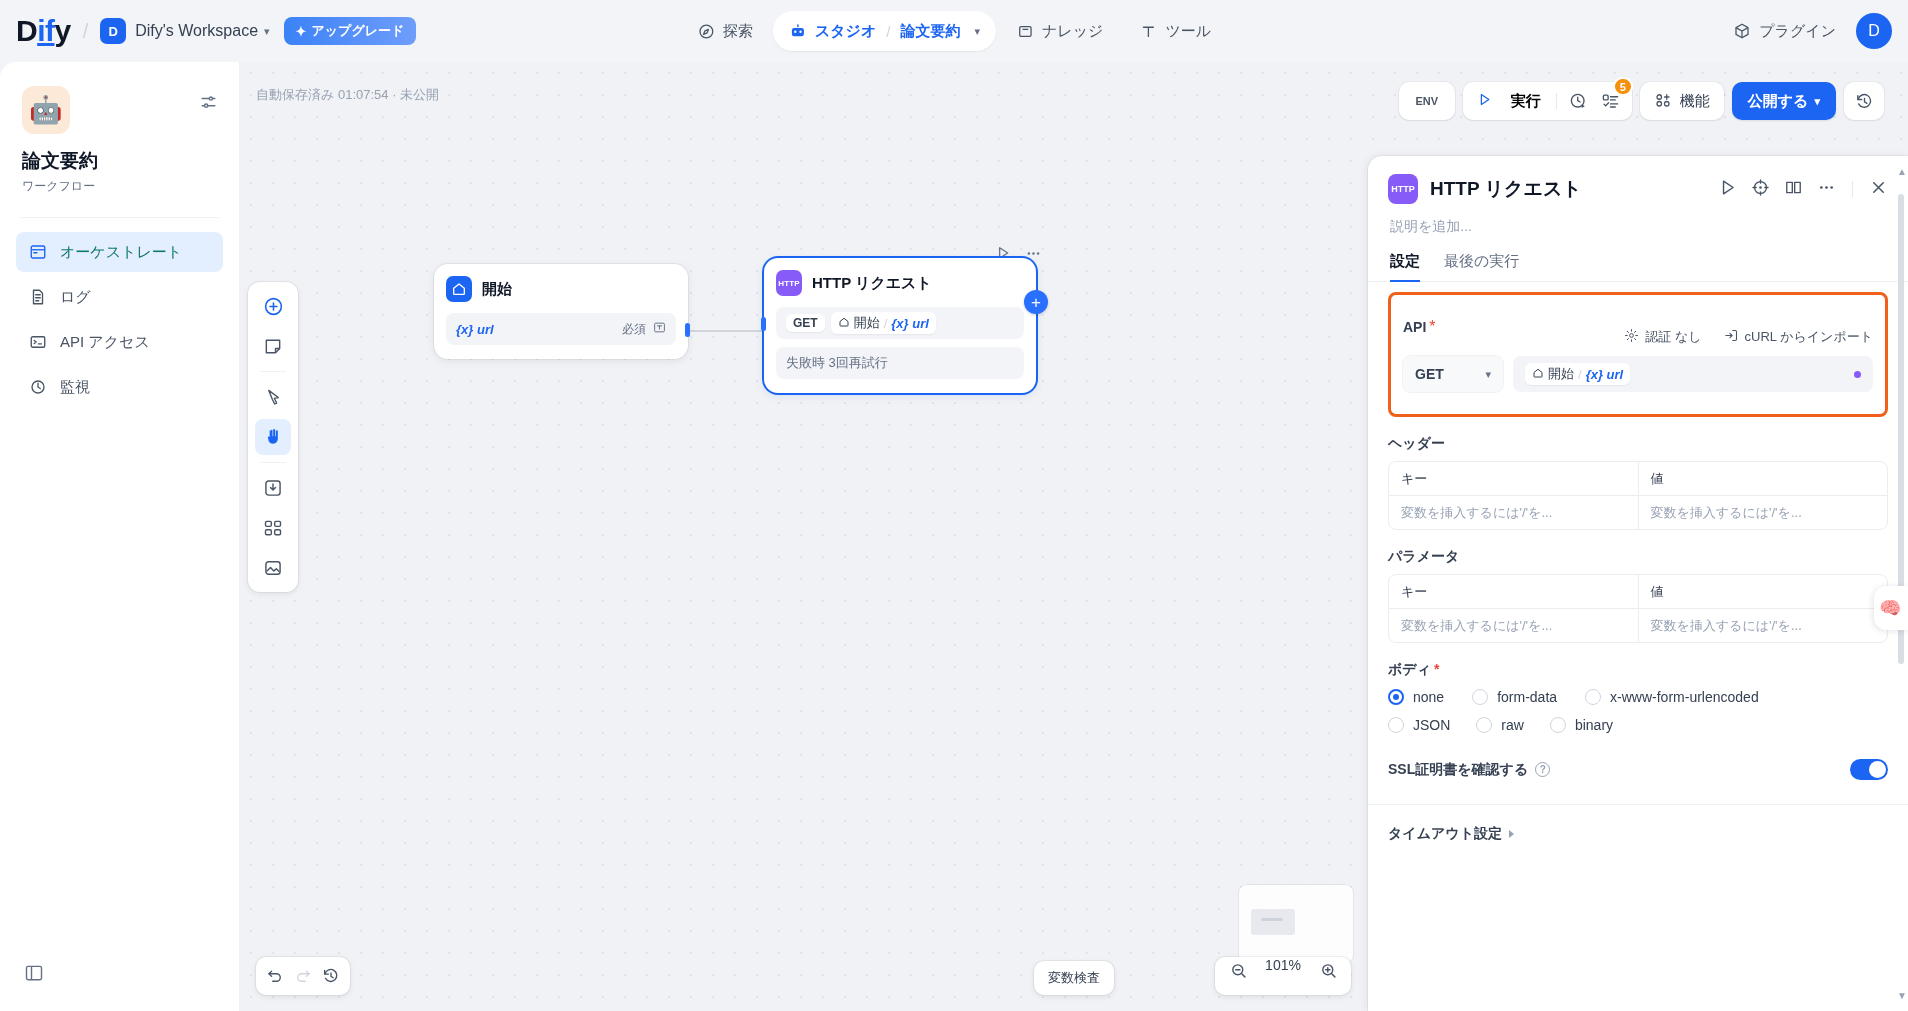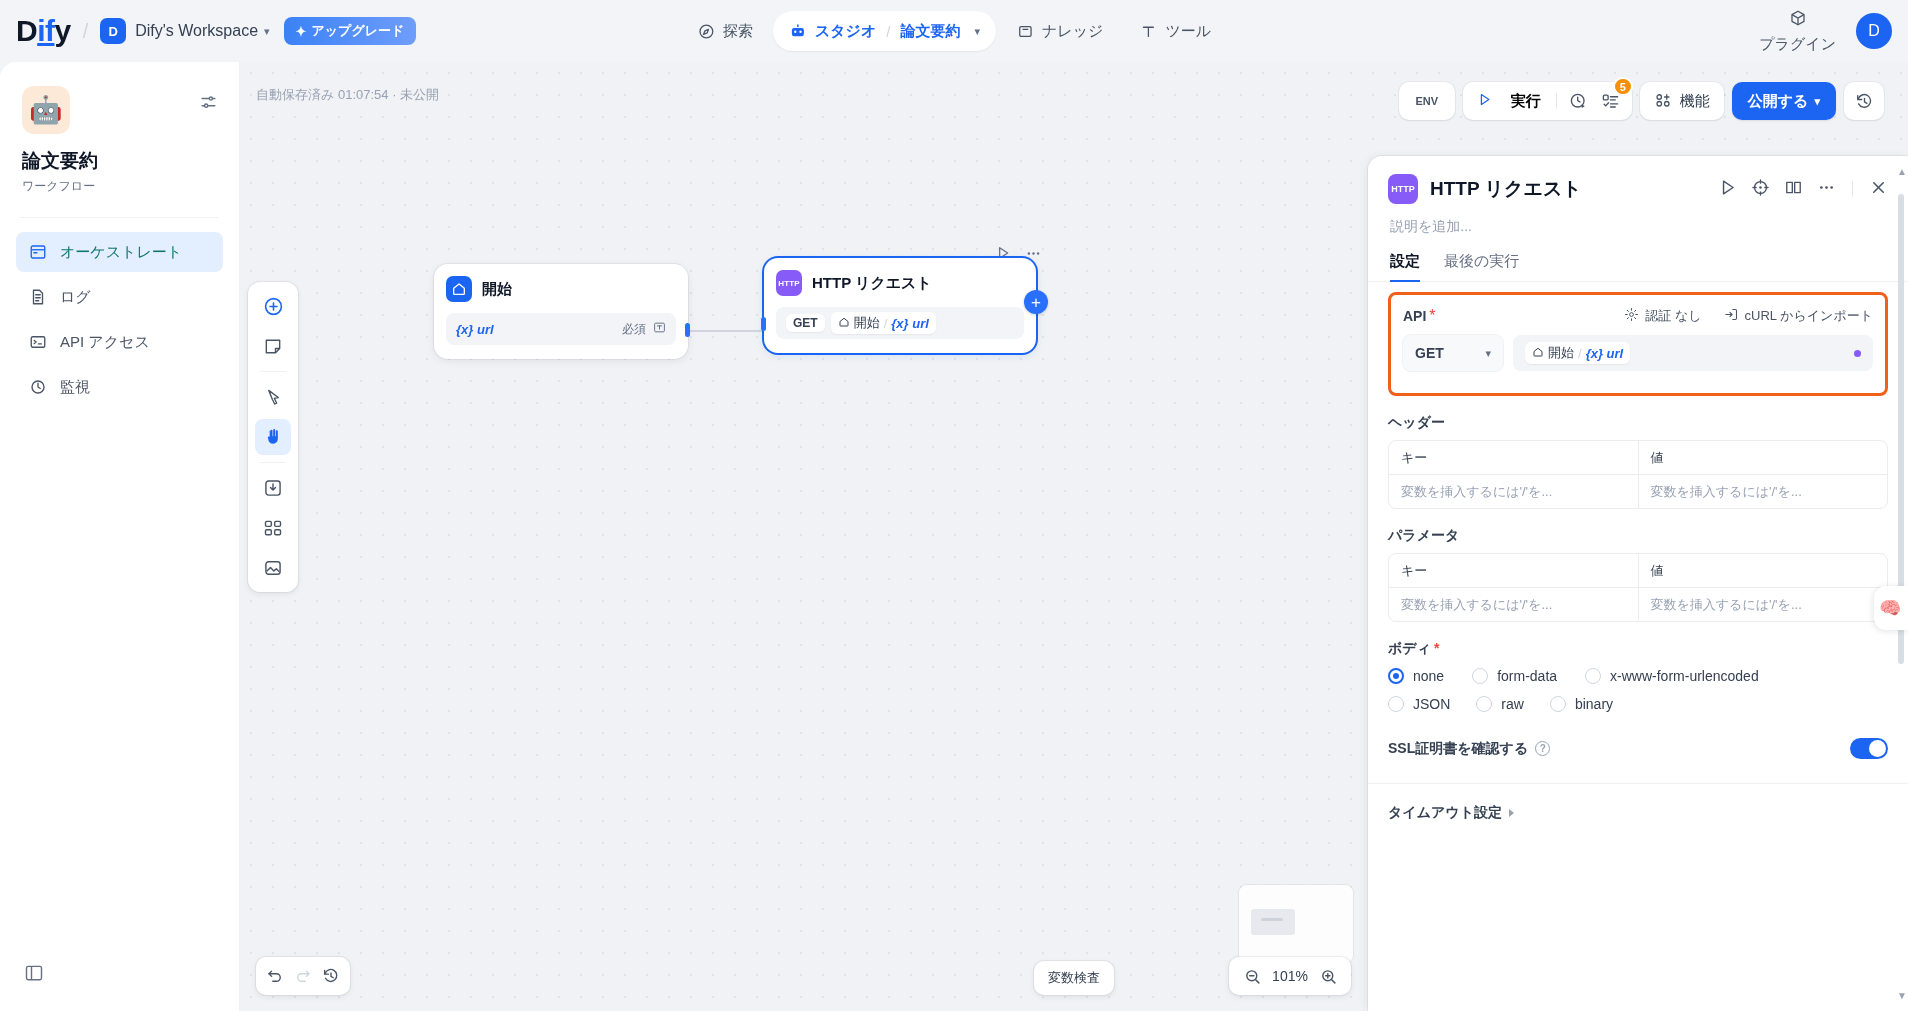--- a/index.html
+++ b/index.html
@@ -50,21 +50,21 @@
   }
   .nav-item.active {
     background: #ffffff; color: #1c64f2; font-weight: 600;
     box-shadow: 0 1px 2px rgba(16,24,40,.06);
   }
   .nav-item.active .sep { color: #d0d5dd; font-weight: 300; margin: 0 2px; }
   .nav-item.active .sub { color: #1c64f2; font-weight: 700;}
   .nav-icon { width: 18px; height: 18px; display: inline-flex; align-items: center; justify-content: center; }
 
   .nav-right { position: absolute; right: 16px; display: flex; align-items: center; gap: 14px; }
-  .plugin-btn { display: inline-flex; align-items: center; gap: 8px; font-size: 15px; color: #495464; cursor: pointer; padding: 0 6px; flex-direction: column; }
+  .plugin-btn { display: inline-flex; align-items: center; gap: 8px; font-size: 15px; color: #495464; cursor: pointer; padding: 0 6px; }
   .user-avatar {
     width: 36px; height: 36px; border-radius: 50%; background: #1c64f2; color: #fff;
     display: flex; align-items: center; justify-content: center; font-size: 16px; font-weight: 500;
   }
 
   
   .sidebar {
     position: absolute; left: 0; top: 62px; width: 240px; height: 949px;
     background: #fff; border-top-left-radius: 16px;
     border-right: 1px solid #f0f1f3;
@@ -182,21 +182,21 @@
   .minimap {
     position: absolute; right: 555px; bottom: 48px; width: 114px; height: 78px;
     background: rgba(255,255,255,.85); border-radius: 8px;
     box-shadow: 0 0 0 1px rgba(16,24,40,.06);
   }
   .mm-box { position: absolute; left: 12px; top: 24px; width: 44px; height: 26px; background: #e7e9ee; border-radius: 3px;}
   .mm-box2 { position: absolute; left: 22px; top: 33px; width: 22px; height: 3px; background: #cdd2db; border-radius: 2px;}
 
   .zoombar {
     position: absolute; right: 557px; bottom: 16px; height: 38px;
-    background: #fff; border-radius: 10px; display: flex; align-items: center; gap: 4px; padding: 0 10px;
+    background: #fff; border-radius: 10px; display: flex; gap: 11px; padding: 0 10px;
     box-shadow: 0 2px 6px rgba(16,24,40,.08), 0 0 0 1px rgba(16,24,40,.05);
   }
   .zb-btn { width: 26px; height: 26px; display: flex; align-items: center; justify-content: center; color: #495464; cursor: pointer; }
   .zb-val { font-size: 14px; color: #354052; min-width: 42px; text-align: center; cursor: pointer;}
 
   .undobar {
     position: absolute; left: 16px; bottom: 16px; height: 38px;
     background: #fff; border-radius: 10px; display: flex; align-items: center; gap: 2px; padding: 0 6px;
     box-shadow: 0 2px 6px rgba(16,24,40,.08), 0 0 0 1px rgba(16,24,40,.05);
   }
@@ -225,21 +225,21 @@
   .tab.active { color: #101828; font-weight: 700; }
   .tab.active::after { content: ""; position: absolute; left: 0; right: 0; bottom: -1px; height: 2px; background: #1c64f2; }
 
   .p-body { padding: 0 20px 0 20px; }
   .api-box {
     margin: 10px 0 0 0; border: 3px solid #f1601a; border-radius: 8px; padding: 12px 12px 22px 12px;
   }
   .api-row1 { display: flex; align-items: center; }
   .lbl { font-size: 14px; font-weight: 700; color: #354052; }
   .req { color: #f04438; margin-left: 3px; }
-  .api-links { margin-left: auto; display: flex; align-items: flex-end; gap: 22px; }
+  .api-links { margin-left: auto; display: flex; align-items: flex-end; gap: 22px; margin-top: 21px; }
   .api-link { display: inline-flex; align-items: center; gap: 6px; font-size: 13px; color: #495464; cursor: pointer; }
   .api-row2 { display: flex; gap: 10px; margin-top: 10px; }
   .method-sel {
     width: 100px; height: 36px; background: #f8f9fb; border-radius: 8px; display: flex; align-items: center;
     justify-content: space-between; padding: 0 12px; font-size: 14px; font-weight: 700; color: #354052;
     cursor: pointer; box-shadow: 0 0 0 1px rgba(16,24,40,.06);
   }
   .url-field {
     flex: 1; height: 36px; background: #f2f4f7; border-radius: 8px; display: flex; align-items: center;
     padding: 0 12px; gap: 8px;
@@ -575,20 +575,21 @@
           <span>
             <svg width="12" height="12" viewBox="0 0 24 24" fill="none" stroke="#354052" stroke-width="2" stroke-linejoin="round">
                 <path d="M4 11l8-6.5 8 6.5v8a1 1 0 01-1 1H5a1 1 0 01-1-1z"></path>
               </svg>
           </span>
           <span>開始</span>
           <span class="sl">/</span>
           <span class="varchip">{x} url</span>
         </span>
       </div>
+      <div class="retry">失敗時 3回再試行</div>
       <span class="port" style="left:-3px; top:66px;"></span>
       <span class="plus-handle">+</span>
     </div>
 
     <div class="minimap">
       <div class="mm-box"></div>
       <div class="mm-box2"></div>
     </div>
 
     <div class="zoombar">

